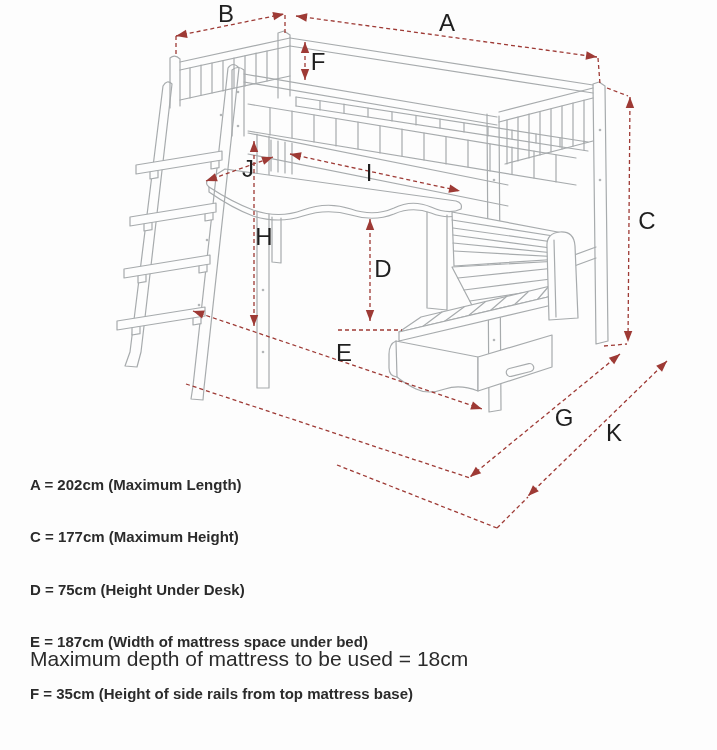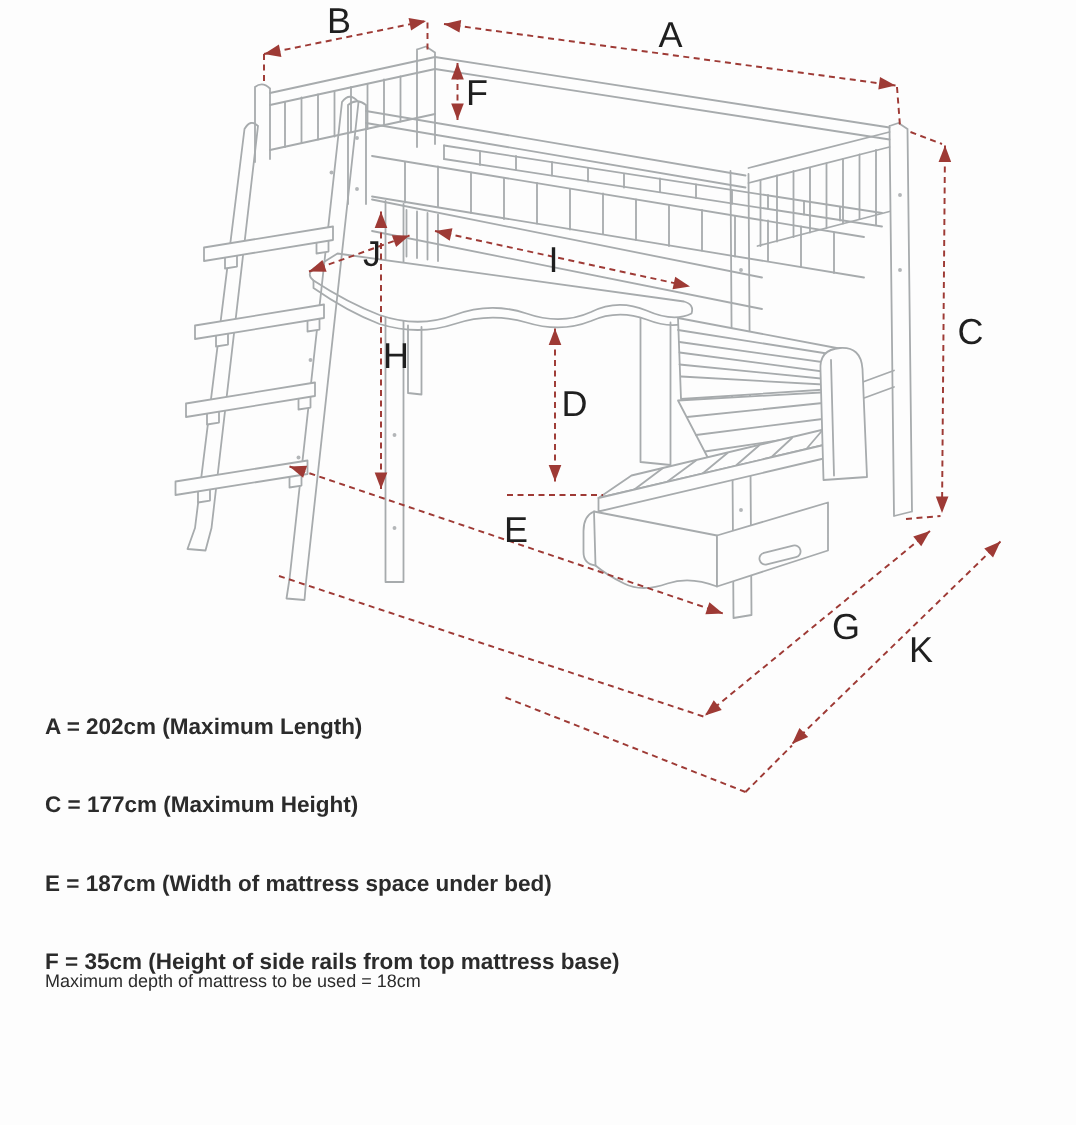--- a/index.html
+++ b/index.html
@@ -11,21 +11,21 @@
   .gray{stroke:#a7abad;stroke-width:1.2;fill:none;stroke-linecap:round;stroke-linejoin:round;}
   .grayfill{stroke:#a7abad;stroke-width:1.2;fill:#fdfdfd;stroke-linejoin:round;}
   .dot{fill:#b3b6b8;stroke:none;}
   .dim-letter{font-family:"Liberation Sans",sans-serif;font-size:24px;fill:#1f1f1f;}
   .legend{
     position:absolute;left:30px;top:441px;width:640px;
     font-size:15px;line-height:17.45px;color:#2b2b2b;white-space:pre;
   }
   .legend .legend-line{height:17.45px;font-weight:bold;}
   .note{
-    position:absolute;left:30px;top:647px;font-size:12px;color:#2b2b2b;
+    position:absolute;left:30px;top:647px;font-size:21px;color:#2b2b2b;
   }
 </style>
 </head>
 <body>
 
 <div class="stage">
 
   <svg class="drawing" width="717" height="750" viewBox="0 0 717 750">
 
     <g>
@@ -182,20 +182,21 @@
       <text class="dim-letter" x="264" y="245" text-anchor="middle">H</text>
       <text class="dim-letter" x="369" y="181" text-anchor="middle">I</text>
       <text class="dim-letter" x="248" y="177" text-anchor="middle">J</text>
       <text class="dim-letter" x="614" y="441" text-anchor="middle">K</text>
     </g>
   </svg>
 
   <div class="legend">
     <div class="legend-line">A = 202cm (Maximum Length)</div>
     <div class="legend-line">C = 177cm (Maximum Height)</div>
+    <div class="legend-line">D = 75cm (Height Under Desk)</div>
     <div class="legend-line">E = 187cm (Width of mattress space under bed)</div>
     <div class="legend-line">F = 35cm (Height of side rails from top mattress base)</div>
     
     
     
     
     
   </div>
   <div class="note">Maximum depth of mattress to be used = 18cm</div>
 </div>

